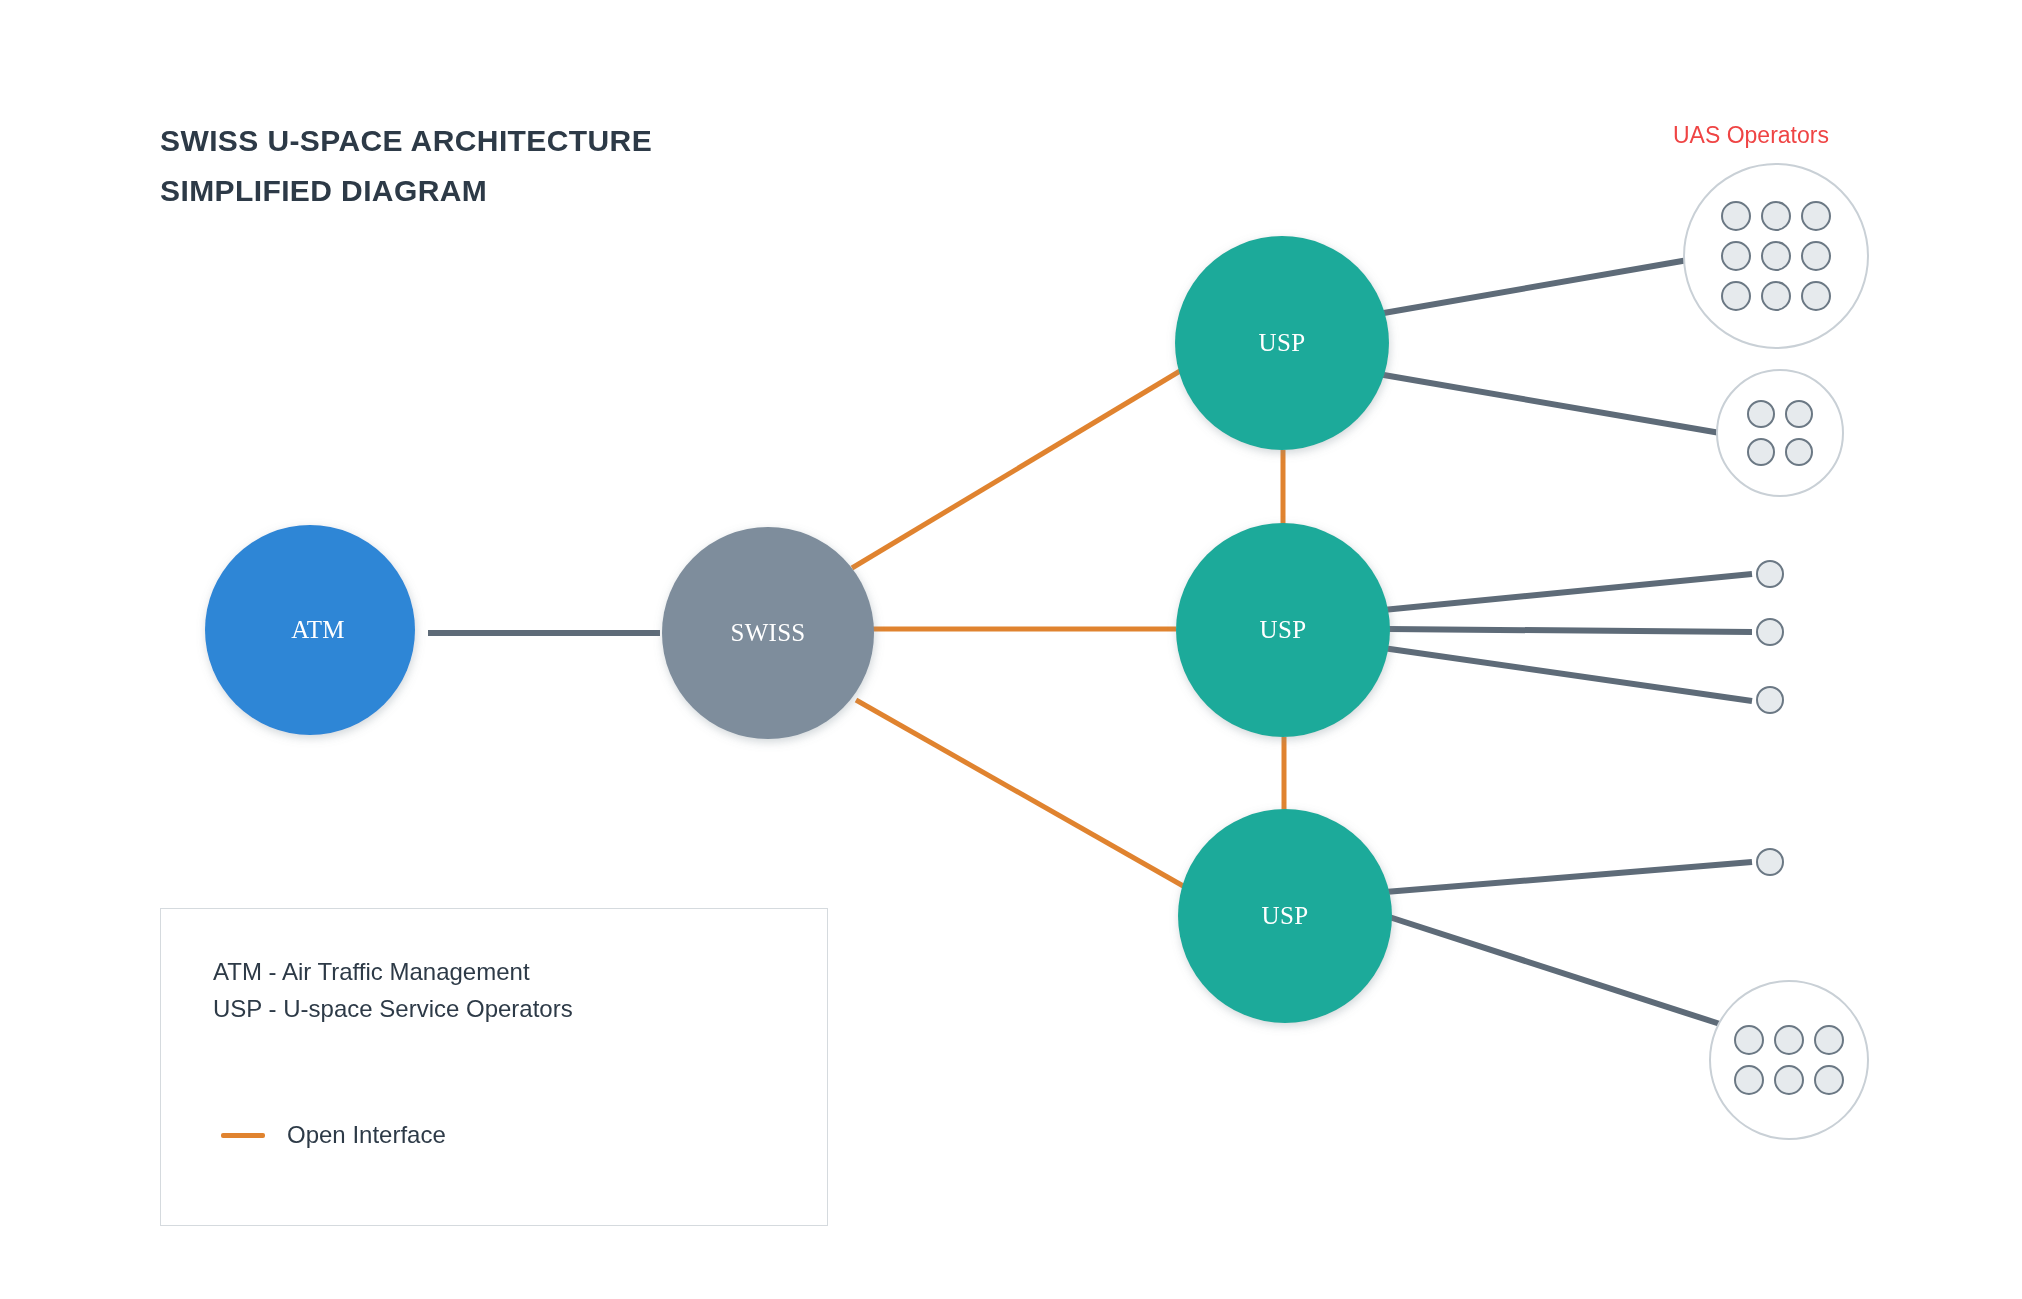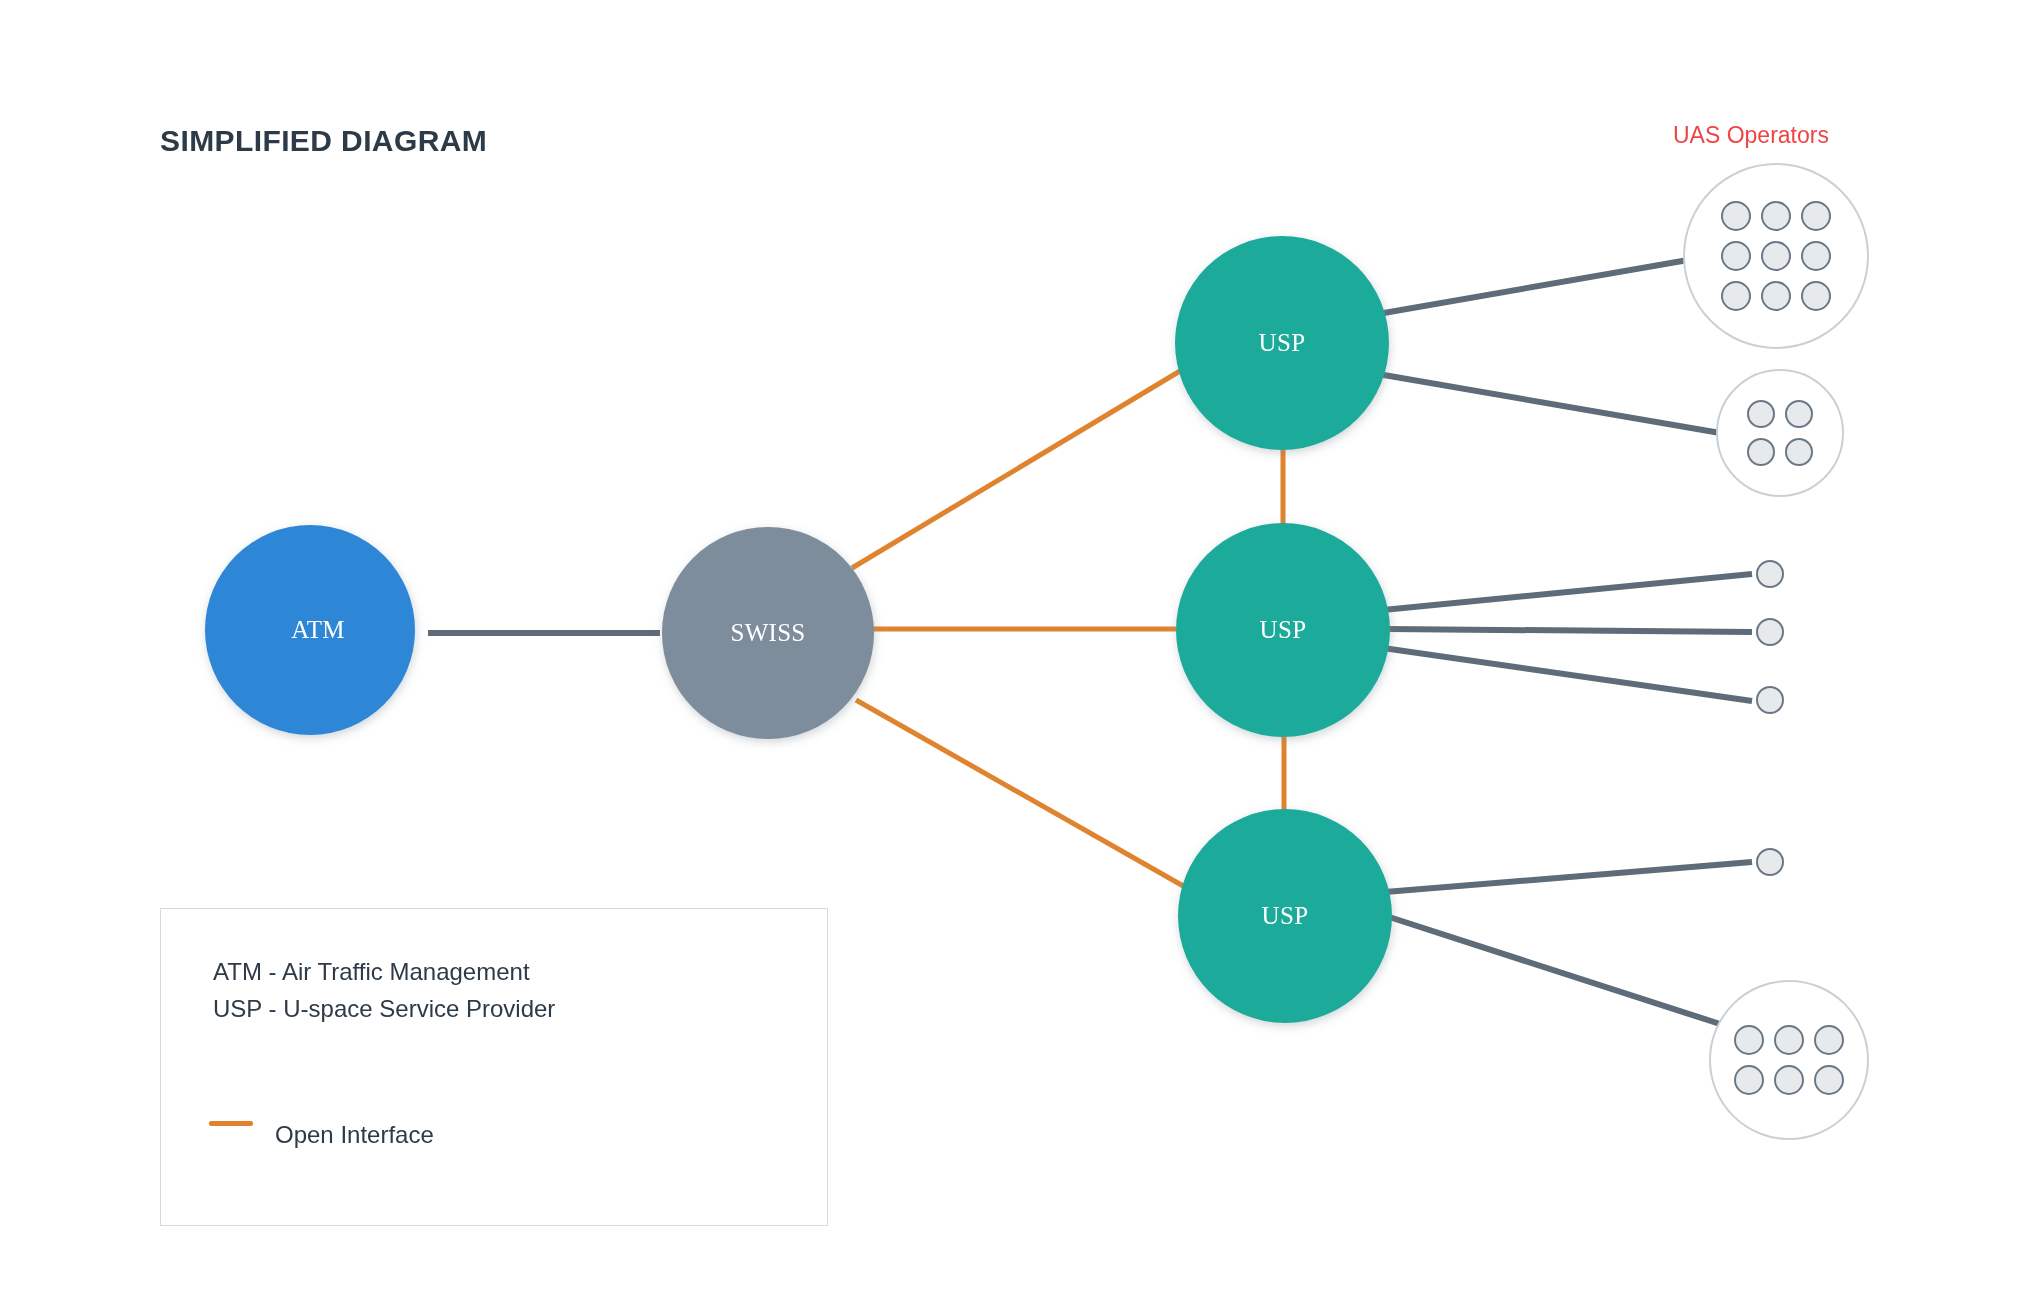--- a/index.html
+++ b/index.html
@@ -90,23 +90,24 @@
   }
   .legend-row {
     font-size: 24px;
     color: #2d3a47;
     line-height: 37px;
     font-family: "Liberation Sans", sans-serif;
     white-space: nowrap;
   }
   #legend-interface-row {
     position: absolute;
-    left: 48px;
+    left: 60px;
     top: 212px;
     display: flex;
+    align-items: center;
   }
   #legend-swatch {
     width: 44px;
     height: 5px;
     background: #e0832f;
     border-radius: 2px;
     margin-right: 22px;
   }
   #legend-interface-label {
     font-size: 24px;
@@ -178,37 +179,38 @@
           <circle cx="1829" cy="1080" r="14" fill="#e6eaed" stroke="#6b7884" stroke-width="2"></circle>
         </g>
         <circle cx="1770" cy="574" r="13" fill="#e6eaed" stroke="#6b7884" stroke-width="2"></circle>
         <circle cx="1770" cy="632" r="13" fill="#e6eaed" stroke="#6b7884" stroke-width="2"></circle>
         <circle cx="1770" cy="700" r="13" fill="#e6eaed" stroke="#6b7884" stroke-width="2"></circle>
         <circle cx="1770" cy="862" r="13" fill="#e6eaed" stroke="#6b7884" stroke-width="2"></circle>
       </g>
   </svg>
 
   <div id="title-block">
+    <div class="title-line">SWISS U-SPACE ARCHITECTURE</div>
     <div class="title-line">SIMPLIFIED DIAGRAM</div>
   </div>
 
   <div id="uas-operators-label">UAS Operators</div>
 
   <div id="node-labels-layer">
       <div class="node-label" style="left: 318px; top: 630px;">ATM</div>
       <div class="node-label" style="left: 768px; top: 633px;">SWISS</div>
       <div class="node-label" style="left: 1282px; top: 343px;">USP</div>
       <div class="node-label" style="left: 1283px; top: 630px;">USP</div>
       <div class="node-label" style="left: 1285px; top: 916px;">USP</div>
     </div>
 
   <div id="legend-box">
     <div id="legend-list">
         <div class="legend-row">ATM - Air Traffic Management</div>
-        <div class="legend-row">USP - U-space Service Provider</div>
+        <div class="legend-row">USP - U-space Service Operators</div>
       </div>
     <div id="legend-interface-row">
       <div id="legend-swatch"></div>
       <div id="legend-interface-label">Open Interface</div>
     </div>
   </div>
 
 </div>
 
 </body></html>

